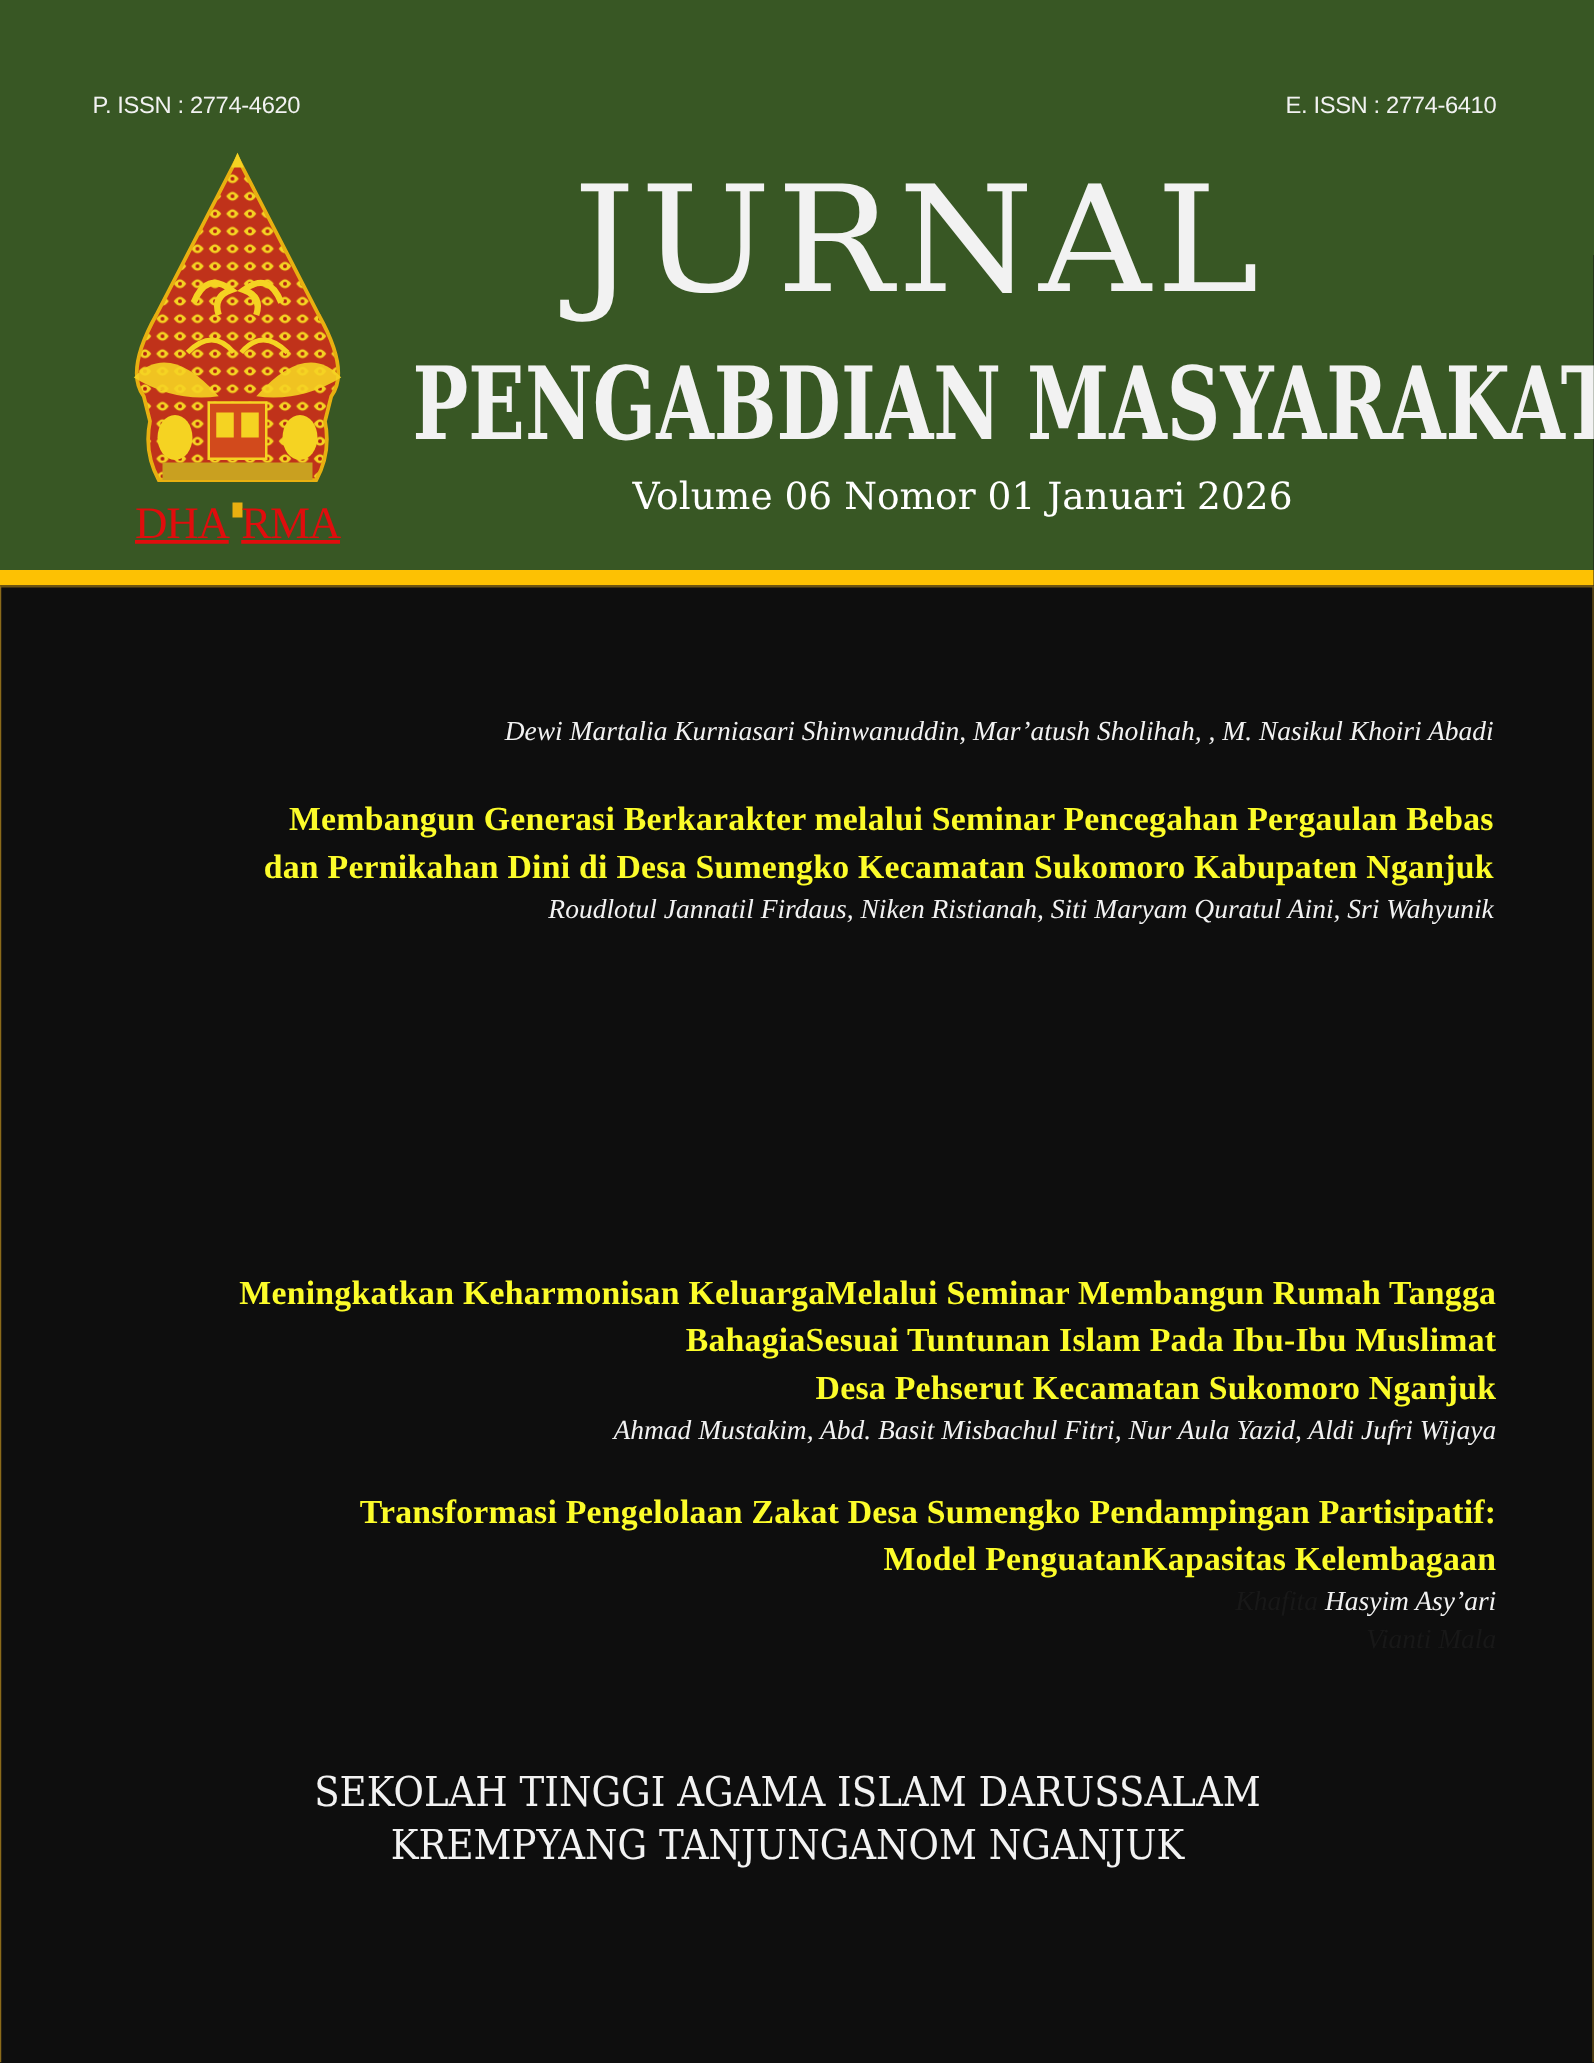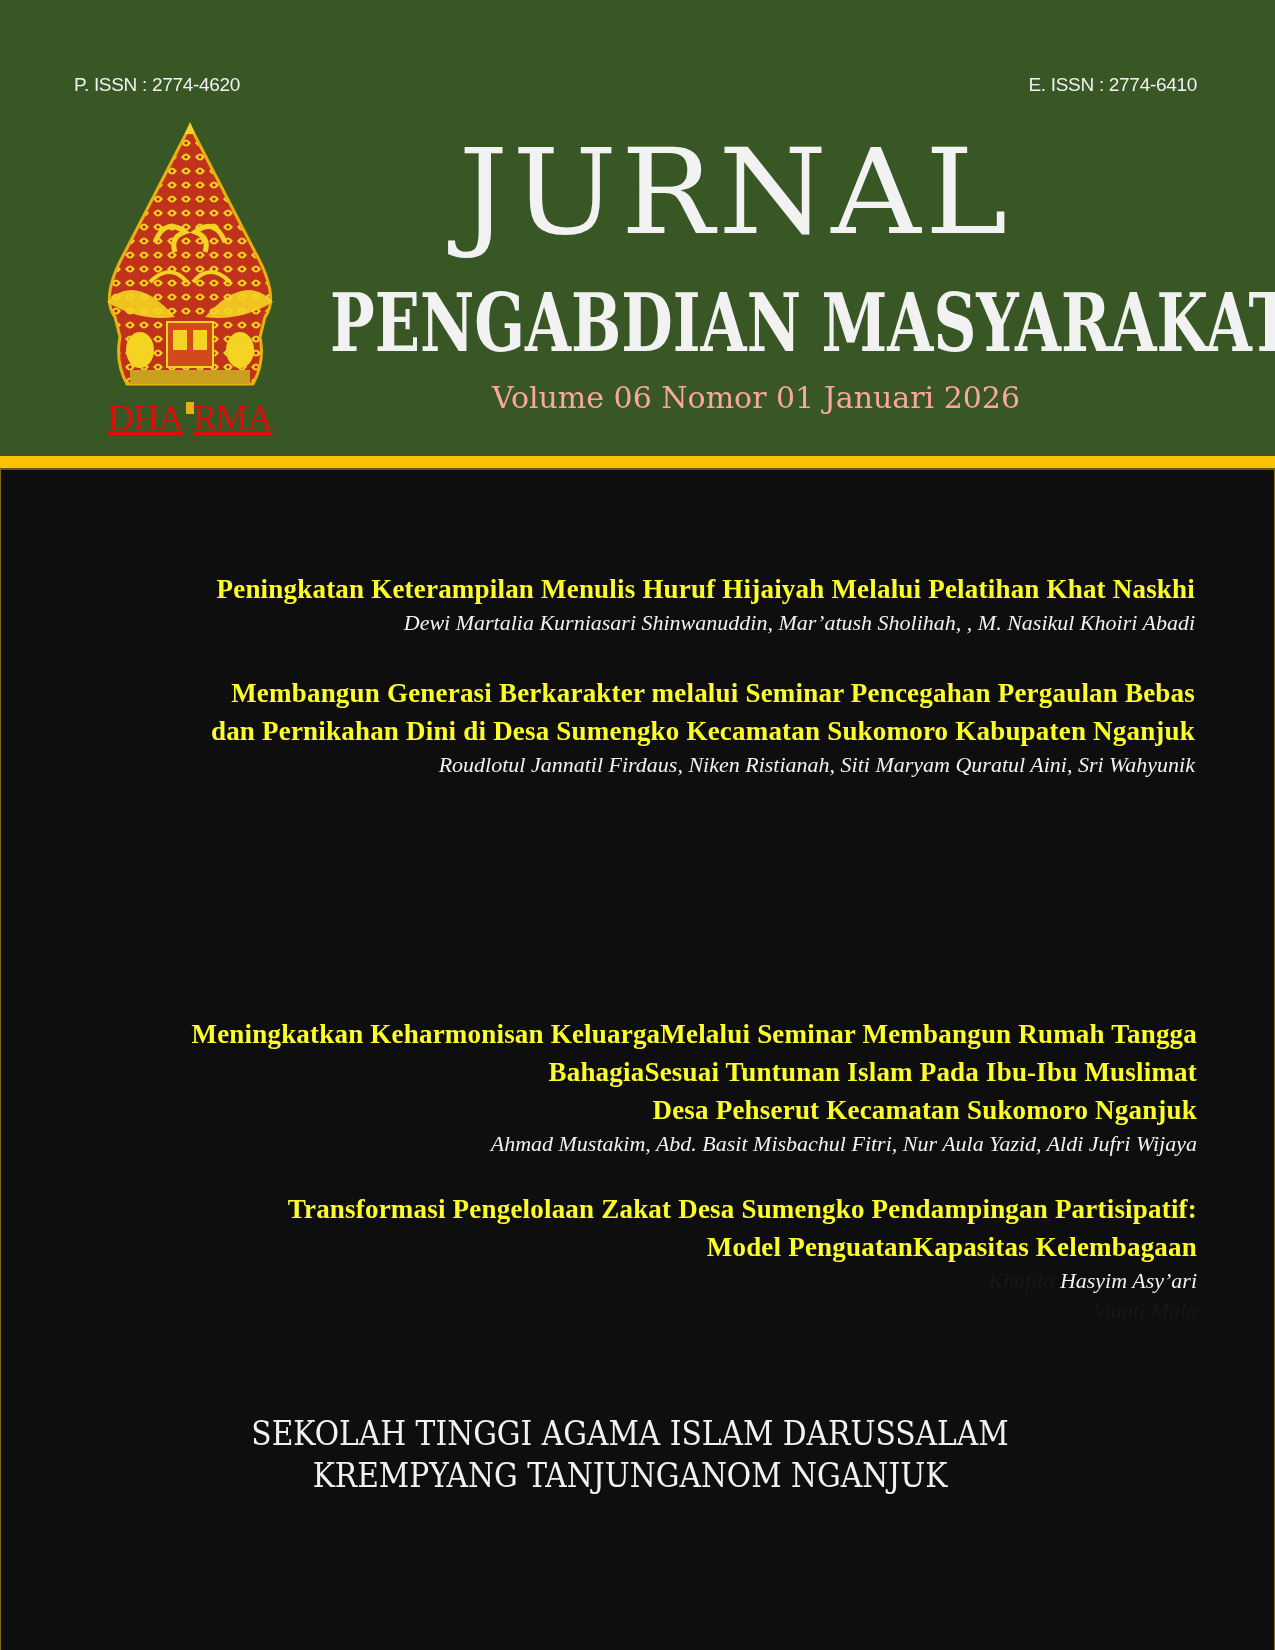--- a/index.html
+++ b/index.html
@@ -48,22 +48,22 @@
       transform: scaleX(1.05); transform-origin: center;
     }
     .title-sub {
       position: absolute; left: 330px; top: 283px; width: 880px; text-align: center;
       color: #f2f2f2; font-family: "DejaVu Serif", serif; font-weight: bold;
       font-size: 66px; line-height: 1; letter-spacing: 0px;
       transform: scaleX(0.90) scaleY(1.22); transform-origin: left top;
       white-space: nowrap;
     }
     .volume {
-      position: absolute; left: 436px; top: 383px; width: 640px; text-align: center;
-      color: #fca5a5; font-family: "DejaVu Serif", serif; font-size: 30px;
+      position: absolute; left: 450px; top: 383px; width: 640px; text-align: center;
+      color: #ffffff; font-family: "DejaVu Serif", serif; font-size: 30px;
       line-height: 1; letter-spacing: 0px;
     }
     .articles {
       position: absolute; right: 80px; top: 570px; width: 1100px;
       text-align: right;
     }
     .article { margin-bottom: 36px; }
     .article.a4 { position: absolute; right: -2px; top: 445px; width: 1100px; }
     .article.a5 { position: absolute; right: -2px; top: 620px; width: 1100px; }
     .a-title {
@@ -137,21 +137,20 @@
 </div>
 
 <div class="gold-bar"></div>
 
 <div class="body-panel"></div>
 
 <div class="articles">
 
   <div class="article">
     <div class="a-title">
-      <div>Peningkatan Keterampilan Menulis Huruf Hijaiyah Melalui Pelatihan Khat Naskhi</div>
     </div>
     <div class="a-authors">Dewi Martalia Kurniasari Shinwanuddin, Mar’atush Sholihah, , M. Nasikul Khoiri Abadi</div>
   </div>
 
   <div class="article">
     <div class="a-title">
       <div>Membangun Generasi Berkarakter melalui Seminar Pencegahan Pergaulan Bebas</div>
       <div>dan Pernikahan Dini di Desa Sumengko Kecamatan Sukomoro Kabupaten Nganjuk</div>
     </div>
     <div class="a-authors">Roudlotul Jannatil Firdaus, Niken Ristianah, Siti Maryam Quratul Aini, Sri Wahyunik</div>

